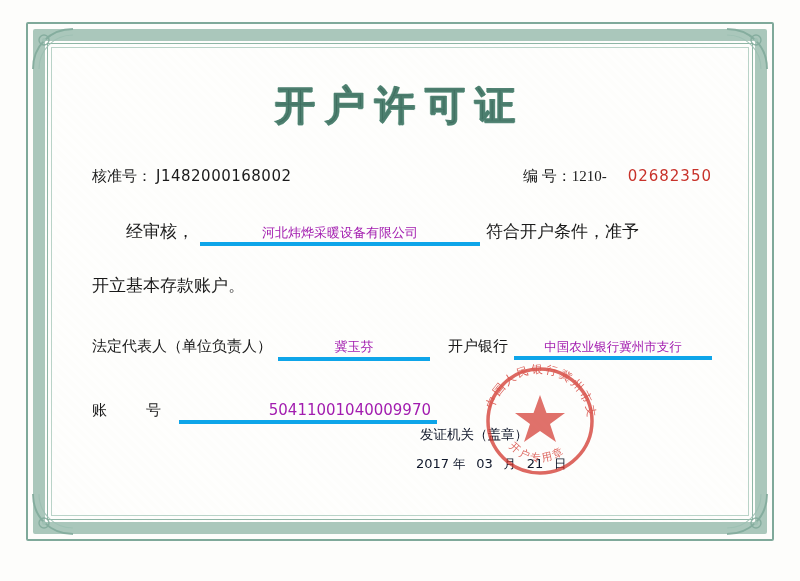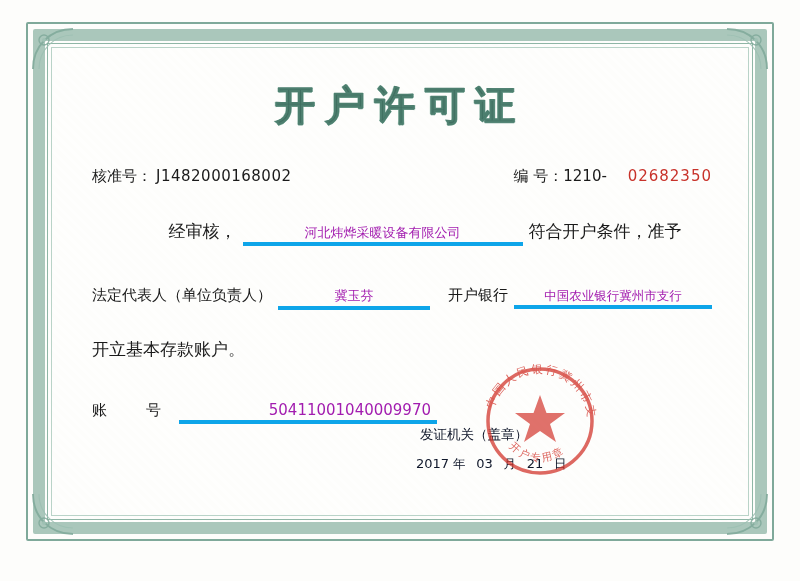--- a/index.html
+++ b/index.html
@@ -108,34 +108,33 @@
     align-items: baseline;
     font-size: 15px;
     color: #1a1a1a;
   }
 
   .row-ids {
     margin-top: 34px;
     justify-content: space-between;
     padding: 0 18px 0 22px;
   }
-  .label { white-space: nowrap; }
+  .label { white-space: nowrap; font-family: Liberation Serif, serif; }
   .value-plain { margin-left: 4px; letter-spacing: 0.5px; }
   .value-red {
     color: #c8322a;
     letter-spacing: 1px;
     font-family: "DejaVu Sans", "Liberation Sans", sans-serif;
     margin-left: 16px;
   }
 
   .row-body1 {
     margin-top: 34px;
     padding: 0 6px 0 56px;
     font-size: 17px;
-    justify-content: center;
   }
   .fillline {
     display: inline-block;
     border-bottom: 4px solid #0ea5e9;
     text-align: center;
     font-size: 13px;
     color: #a21caf;
     padding: 0 6px 2px 6px;
     line-height: 1.1;
     white-space: nowrap;
@@ -267,30 +266,30 @@
         <span class="value-red">02682350</span>
       </div>
     </div>
 
     <div class="row row-body1">
       <span>经审核，</span>
       <span class="fillline fill-company">河北炜烨采暖设备有限公司</span>
       <span>符合开户条件，准予</span>
     </div>
 
+    <div class="row row-body2">
+      <span>开立基本存款账户。</span>
+    </div>
+
     <div class="row row-legal">
       <span class="label">法定代表人（单位负责人）</span>
       <span class="fillline fill-legal">冀玉芬</span>
       <span class="gap"></span>
       <span class="label">开户银行</span>
       <span class="fillline fill-bank">中国农业银行冀州市支行</span>
-    </div>
-
-    <div class="row row-body2">
-      <span>开立基本存款账户。</span>
     </div>
 
     <div class="row row-account">
       <span class="label label-spaced">账　号</span>
       <span class="fillline fill-account">50411001040009970</span>
     </div>
 
     <div class="issuer">
       <div class="line1">发证机关（盖章）</div>
       <div class="date-line">

